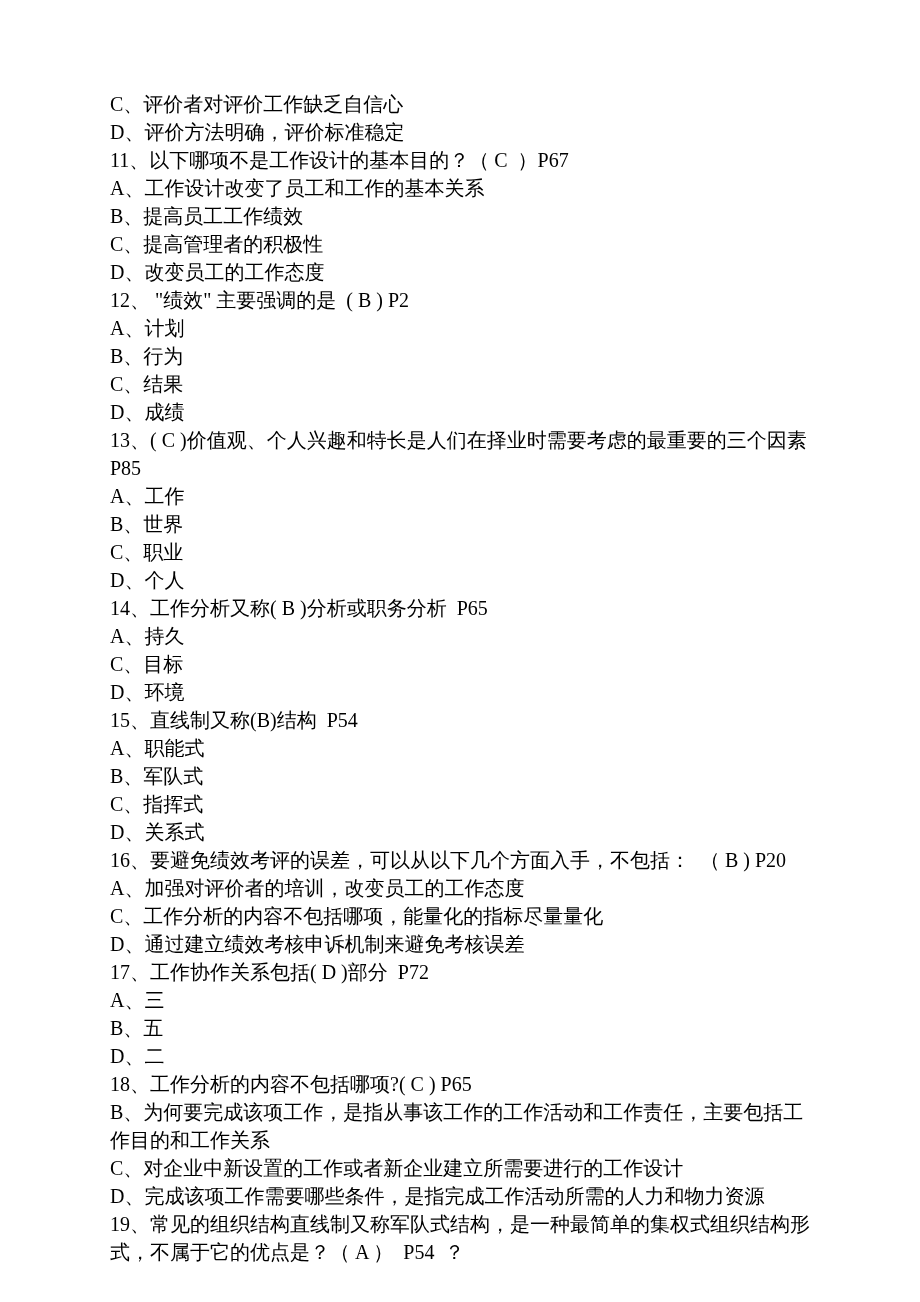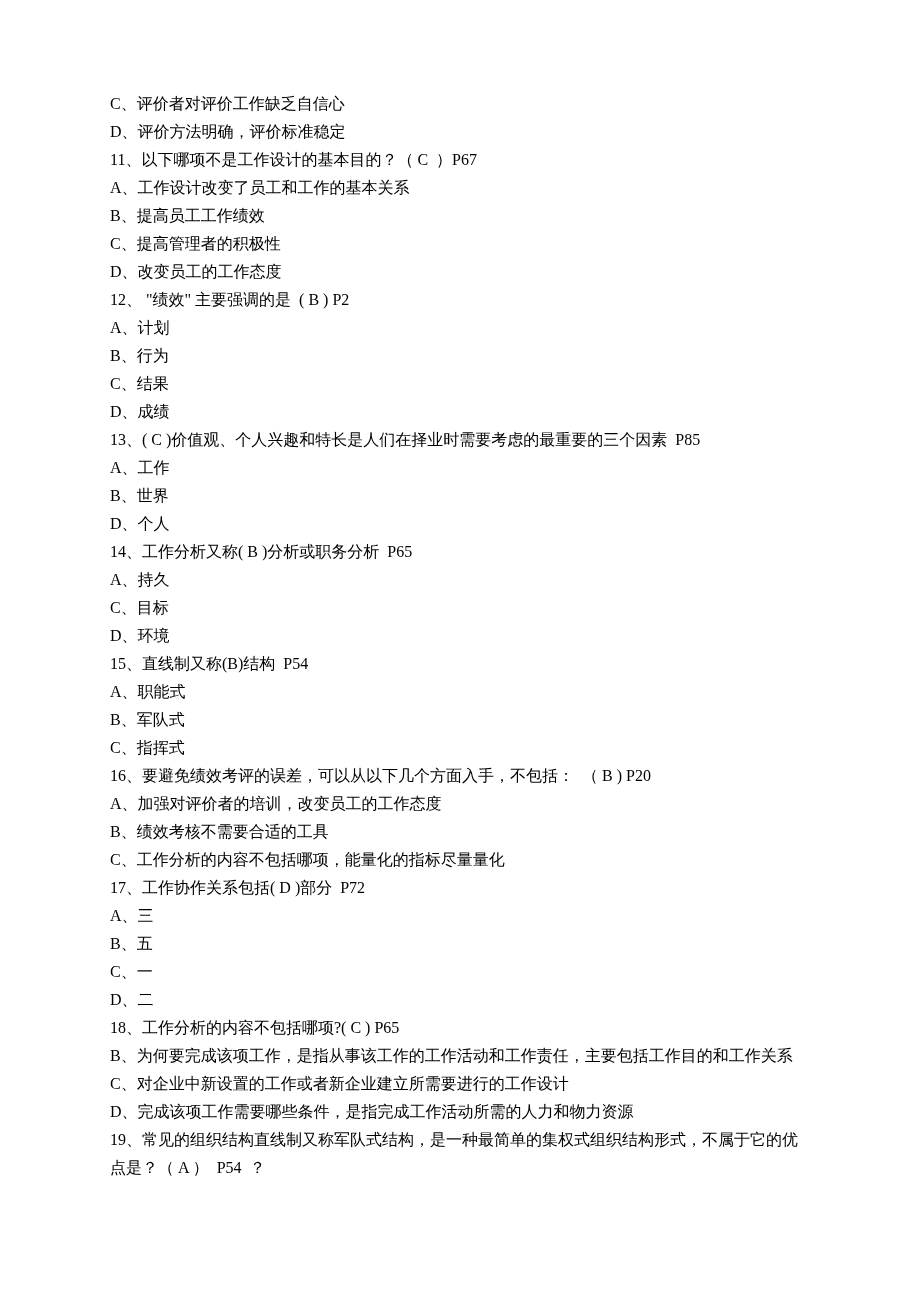--- a/index.html
+++ b/index.html
@@ -7,21 +7,21 @@
       padding: 0;
       background: #ffffff;
       font-family: "SimSun", "宋体", serif;
       width: 920px;
     }
     .page {
       padding: 90px 110px 60px 110px;
       box-sizing: border-box;
     }
     .line {
-      font-size: 16px;
+      font-size: 20px;
       line-height: 28px;
       color: #000000;
       white-space: pre-wrap;
       word-break: break-word;
     }
   </style>
 </head>
 <body>
 
 <div class="page">
@@ -33,37 +33,38 @@
   <div class="line">C、提高管理者的积极性</div>
   <div class="line">D、改变员工的工作态度</div>
   <div class="line">12、 "绩效" 主要强调的是  ( B ) P2</div>
   <div class="line">A、计划</div>
   <div class="line">B、行为</div>
   <div class="line">C、结果</div>
   <div class="line">D、成绩</div>
   <div class="line">13、( C )价值观、个人兴趣和特长是人们在择业时需要考虑的最重要的三个因素  P85</div>
   <div class="line">A、工作</div>
   <div class="line">B、世界</div>
+  <div class="line">C、职业</div>
   <div class="line">D、个人</div>
   <div class="line">14、工作分析又称( B )分析或职务分析  P65</div>
   <div class="line">A、持久</div>
   <div class="line">C、目标</div>
   <div class="line">D、环境</div>
   <div class="line">15、直线制又称(B)结构  P54</div>
   <div class="line">A、职能式</div>
   <div class="line">B、军队式</div>
   <div class="line">C、指挥式</div>
+  <div class="line">D、关系式</div>
   <div class="line">16、要避免绩效考评的误差，可以从以下几个方面入手，不包括：  （ B ) P20</div>
   <div class="line">A、加强对评价者的培训，改变员工的工作态度</div>
-  <div class="line">B、绩效考核不需要合适的工具</div>
   <div class="line">C、工作分析的内容不包括哪项，能量化的指标尽量量化</div>
+  <div class="line">D、通过建立绩效考核申诉机制来避免考核误差</div>
   <div class="line">17、工作协作关系包括( D )部分  P72</div>
   <div class="line">A、三</div>
   <div class="line">B、五</div>
-  <div class="line">C、一</div>
   <div class="line">D、二</div>
   <div class="line">18、工作分析的内容不包括哪项?( C ) P65</div>
   <div class="line">B、为何要完成该项工作，是指从事该工作的工作活动和工作责任，主要包括工作目的和工作关系</div>
   <div class="line">C、对企业中新设置的工作或者新企业建立所需要进行的工作设计</div>
   <div class="line">D、完成该项工作需要哪些条件，是指完成工作活动所需的人力和物力资源</div>
   <div class="line">19、常见的组织结构直线制又称军队式结构，是一种最简单的集权式组织结构形式，不属于它的优点是？（ A ）  P54  ？</div>
 
 </div>
 
 </body></html>

